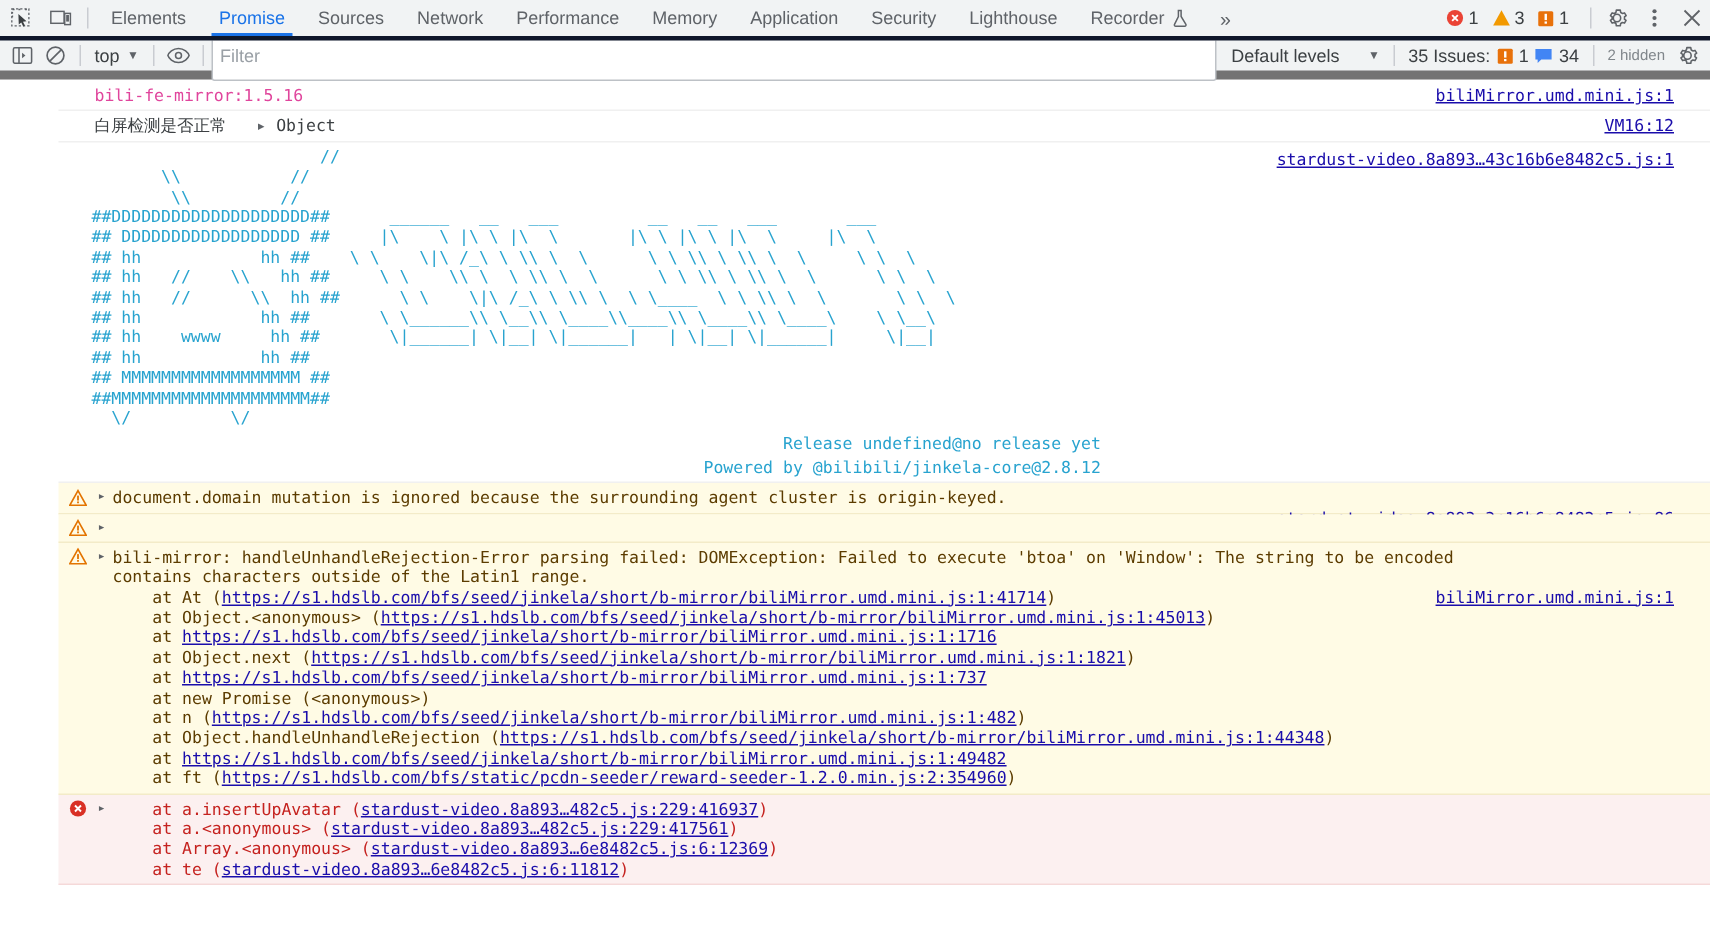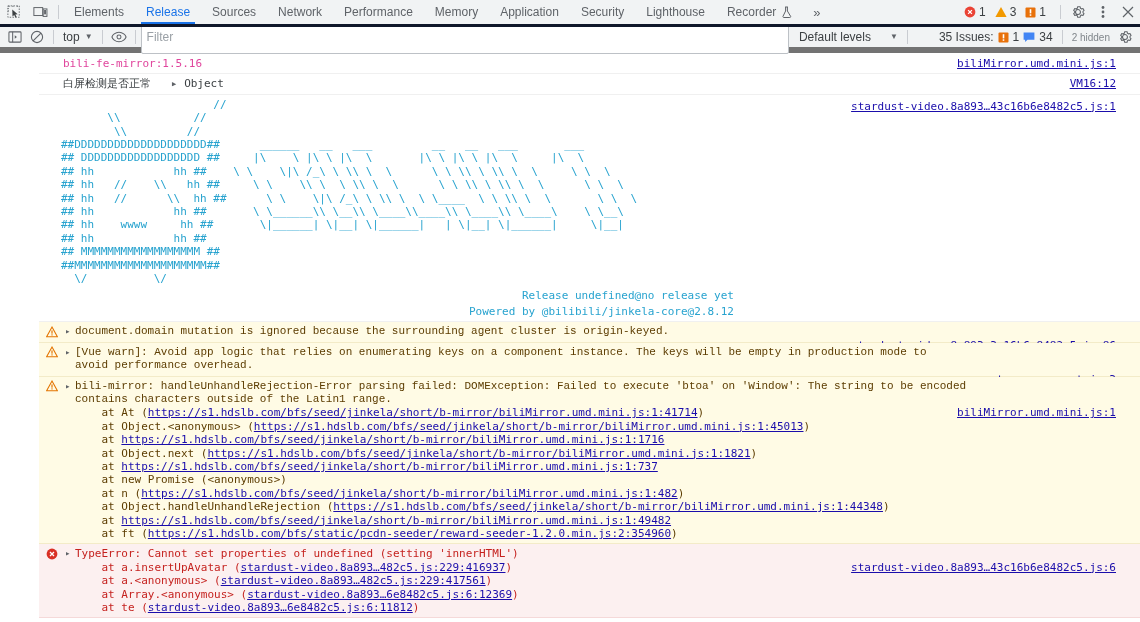--- a/index.html
+++ b/index.html
@@ -98,21 +98,21 @@
     min-width: 40px;
     margin-right: 6px;
   }
   .filter-input::placeholder { color: #9aa0a6; }
   .levels {
     display: flex; align-items: center; gap: 19px;
     font-size: 12px; color: #3c4043; padding: 0 4px; flex: 0 0 auto;
   }
   .issues {
     display: flex; align-items: center; gap: 4px;
-    font-size: 12px; color: #3c4043; padding: 0 4px; flex: 0 0 auto; margin-left: 22px;
+    font-size: 12px; color: #3c4043; padding: 0 4px; flex: 0 0 auto;
   }
   .issues .ico { display: inline-flex; }
   .hidden-count { color: #80868b; font-size: 10px; padding: 0 4px; flex: 0 0 auto; }
 
   
   .console {
     position: absolute;
     top: 54px; left: 0; right: 0; bottom: 0;
     background: #fff;
     overflow: hidden;
@@ -138,21 +138,21 @@
     color: #1a0dab;
     text-decoration: underline;
     font-family: "DejaVu Sans Mono", "Liberation Mono", monospace;
     font-size: 11px;
     white-space: nowrap;
   }
   .msg-text { white-space: pre-wrap; color: #3c4043; }
 
   .msg.log-pink .msg-text { color: #e0459c; }
   .msg.warn { background: #fffbe5; border-bottom: 1px solid #f3ebc8; }
-  .msg.warn .msg-text { color: #5c3c00; font-family: Liberation Mono, monospace; }
+  .msg.warn .msg-text { color: #5c3c00; }
   .msg.err  { background: #fcf0f0; border-bottom: 1px solid #f5d9d9; }
   .msg.err .msg-text { color: #c5221f; }
   .msg.ascii { border-bottom: 1px solid #f0f0f0; }
 
   .badge-ico {
     position: absolute; left: 6px; top: 3px;
     width: 13px; height: 13px;
     display: flex; align-items: center; justify-content: center;
   }
   .disc {
@@ -198,21 +198,21 @@
       <rect x="11.5" y="4" width="4.3" height="8.5" fill="none" stroke="#5f6368" stroke-width="1.1"></rect>
       <rect x="12.6" y="5.2" width="2.1" height="5" fill="#5f6368"></rect>
     </svg>
   </div>
   <div class="tb-sep"></div>
 
   <div class="tab">
       <span>Elements</span>
     </div>
   <div class="tab selected">
-      <span>Release</span>
+      <span>Promise</span>
     </div>
   <div class="tab">
       <span>Sources</span>
     </div>
   <div class="tab">
       <span>Network</span>
     </div>
   <div class="tab">
       <span>Performance</span>
     </div>
@@ -398,24 +398,20 @@
 
   <div class="msg warn">
     <span class="badge-ico">
       <svg width="12" height="12" viewBox="0 0 12 12">
         <path d="M6 1.1L11.4 10.8H.6z" fill="none" stroke="#e37400" stroke-width="1.1"></path>
         <rect x="5.4" y="4.4" width="1.2" height="3.3" fill="#e37400"></rect>
         <rect x="5.4" y="8.3" width="1.2" height="1.2" fill="#e37400"></rect>
       </svg>
     </span>
     <span class="disc">▸</span>
-    <div class="msg-inner" style="padding-right:200px;">
-      <span class="msg-text">[Vue warn]: Avoid app logic that relies on enumerating keys on a component instance. The keys will be empty in production mode to avoid performance overhead.</span>
-      <a class="src-link" href="#">comment-pc-vue.next.js:3</a>
-    </div>
   </div>
 
   <div class="msg warn">
     <span class="badge-ico">
       <svg width="12" height="12" viewBox="0 0 12 12">
         <path d="M6 1.1L11.4 10.8H.6z" fill="none" stroke="#e37400" stroke-width="1.1"></path>
         <rect x="5.4" y="4.4" width="1.2" height="3.3" fill="#e37400"></rect>
         <rect x="5.4" y="8.3" width="1.2" height="1.2" fill="#e37400"></rect>
       </svg>
     </span>
@@ -428,20 +424,16 @@
   </div>
 
   <div class="msg err">
     <span class="badge-ico">
       <svg width="12" height="12" viewBox="0 0 12 12">
         <circle cx="6" cy="6" r="5.4" fill="#d93025"></circle>
         <path d="M4 4l4 4M8 4l-4 4" stroke="#fff" stroke-width="1.3"></path>
       </svg>
     </span>
     <span class="disc">▸</span>
-    <div class="msg-inner" style="padding-left:36px;">
-      <span class="msg-text">TypeError: Cannot set properties of undefined (setting 'innerHTML')</span>
-      <a class="src-link" href="#">stardust-video.8a893…43c16b6e8482c5.js:6</a>
-    </div>
     <div class="stack" id="stack-6" style="padding-left:36px;"><div><span>    at a.insertUpAvatar (</span><a class="lnk" href="#">stardust-video.8a893…482c5.js:229:416937</a><span>)</span></div><div><span>    at a.&lt;anonymous&gt; (</span><a class="lnk" href="#">stardust-video.8a893…482c5.js:229:417561</a><span>)</span></div><div><span>    at Array.&lt;anonymous&gt; (</span><a class="lnk" href="#">stardust-video.8a893…6e8482c5.js:6:12369</a><span>)</span></div><div><span>    at te (</span><a class="lnk" href="#">stardust-video.8a893…6e8482c5.js:6:11812</a><span>)</span></div></div>
   </div>
 
 </div>
 
 </body></html>

